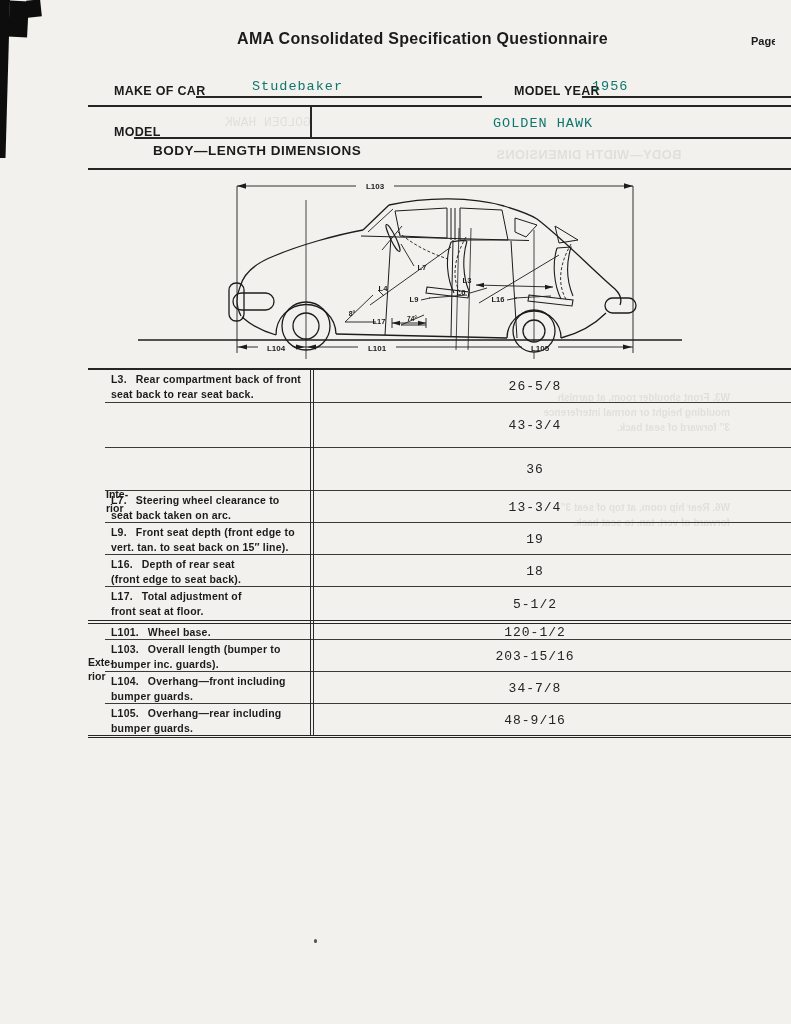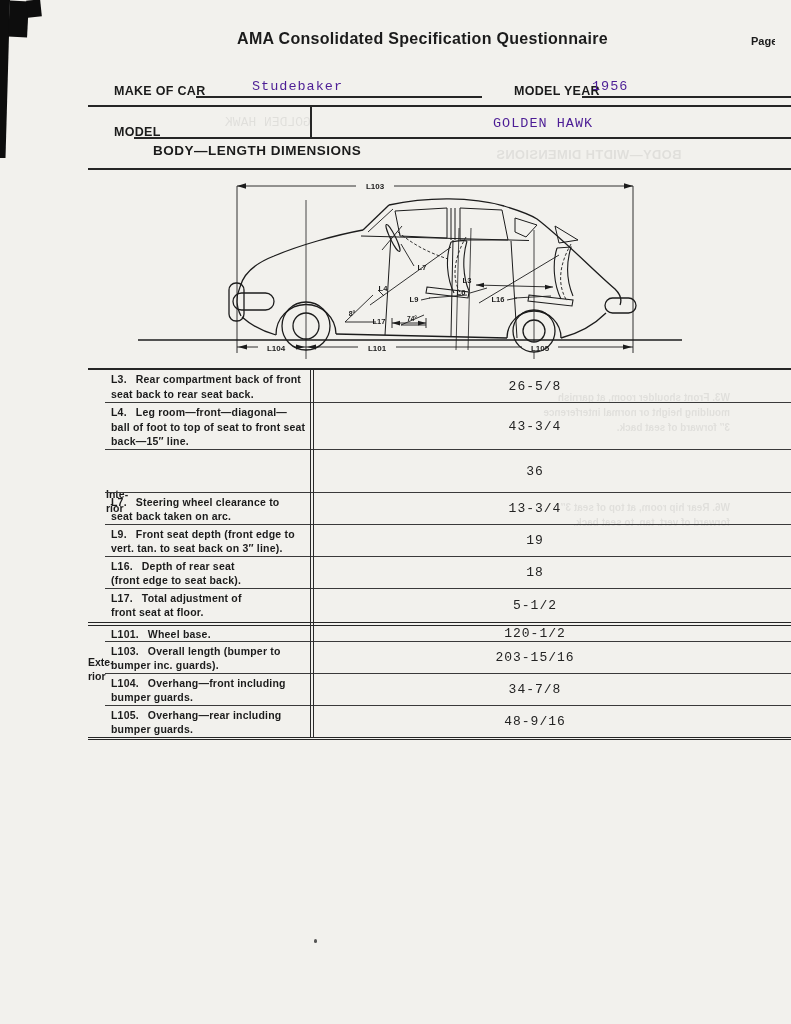--- a/index.html
+++ b/index.html
@@ -1,20 +1,20 @@
 <!DOCTYPE html>
 <html><head>
 <meta charset="utf-8">
 <style>
   html,body{margin:0;padding:0;}
   body{width:791px;height:1024px;overflow:hidden;background:#f2f1ed;position:relative;
        font-family:"Liberation Sans",sans-serif;color:#1b1b1b;}
   .abs{position:absolute;}
   .lbl{font-family:"Liberation Sans",sans-serif;font-weight:700;color:#1b1b1b;letter-spacing:.3px;margin-left:26px;}
-  .typed{font-family:"Liberation Mono","DejaVu Sans Mono",monospace;color:#4c1d95;}
+  .typed{font-family:"Liberation Mono","DejaVu Sans Mono",monospace;color:#0f766e;}
   .rule{background:#262626;height:2px;}
   .vrule{background:#262626;width:2px;}
   
   .art{background:#0d0d0d;}
   .a1{left:0;top:0;width:10px;height:158px;clip-path:polygon(0 0,100% 0,55% 100%,0 100%);}
   .a2{left:9px;top:1px;width:19px;height:36px;transform:rotate(3deg);}
   .a3{left:27px;top:0;width:14px;height:17px;transform:rotate(-6deg);}
   .speck{left:314px;top:939px;width:3px;height:4px;border-radius:2px;background:#222;opacity:.75;}
   
   .title{left:150px;top:30px;width:545px;text-align:center;font-size:16px;font-weight:700;letter-spacing:.3px;}
@@ -193,36 +193,33 @@
   <div class="grouplbl g-ext">Exte-
 rior</div>
 
   <div class="sec">
     <div class="trow" style="min-height:33px">
       <div class="tdesc"><b class="tcode">L3.</b><span class="tdesctext">Rear compartment back of front
 seat back to rear seat back.</span></div>
       <span class="tval">26-5/8</span>
     </div>
     <div class="trow" style="min-height:45px">
-      <div class="tdesc"><b class="tcode">L4.</b><span class="tdesctext">Leg room—front—diagonal—
-ball of foot to top of seat to front seat
-back—15″ line.</span></div>
       <span class="tval">43-3/4</span>
     </div>
     <div class="trow" style="min-height:43px">
       <span class="tval">36</span>
     </div>
     <div class="trow" style="min-height:31px">
       <div class="tdesc"><b class="tcode">L7.</b><span class="tdesctext">Steering wheel clearance to
 seat back taken on arc.</span></div>
       <span class="tval">13-3/4</span>
     </div>
     <div class="trow" style="min-height:31px">
       <div class="tdesc"><b class="tcode">L9.</b><span class="tdesctext">Front seat depth (front edge to
-vert. tan. to seat back on 3″ line).</span></div>
+vert. tan. to seat back on 15″ line).</span></div>
       <span class="tval">19</span>
     </div>
     <div class="trow" style="min-height:32px">
       <div class="tdesc"><b class="tcode">L16.</b><span class="tdesctext">Depth of rear seat
 (front edge to seat back).</span></div>
       <span class="tval">18</span>
     </div>
     <div class="trow" style="min-height:33px">
       <div class="tdesc"><b class="tcode">L17.</b><span class="tdesctext">Total adjustment of
 front seat at floor.</span></div>

